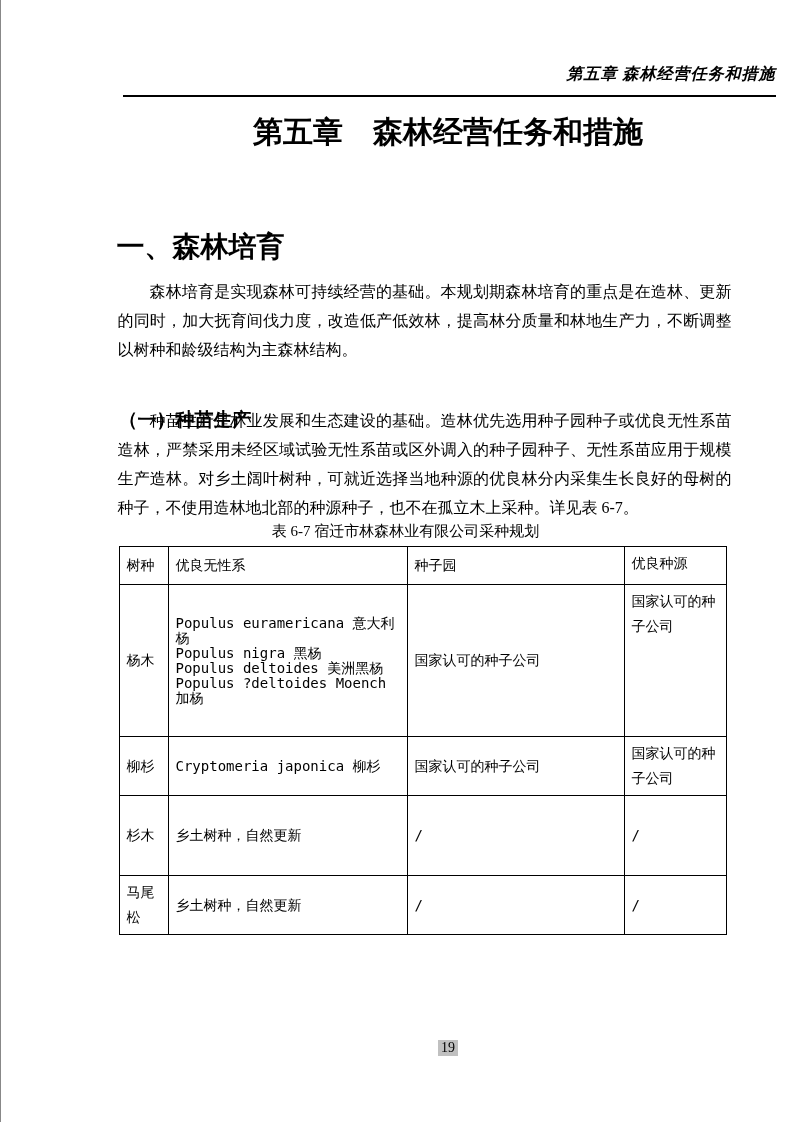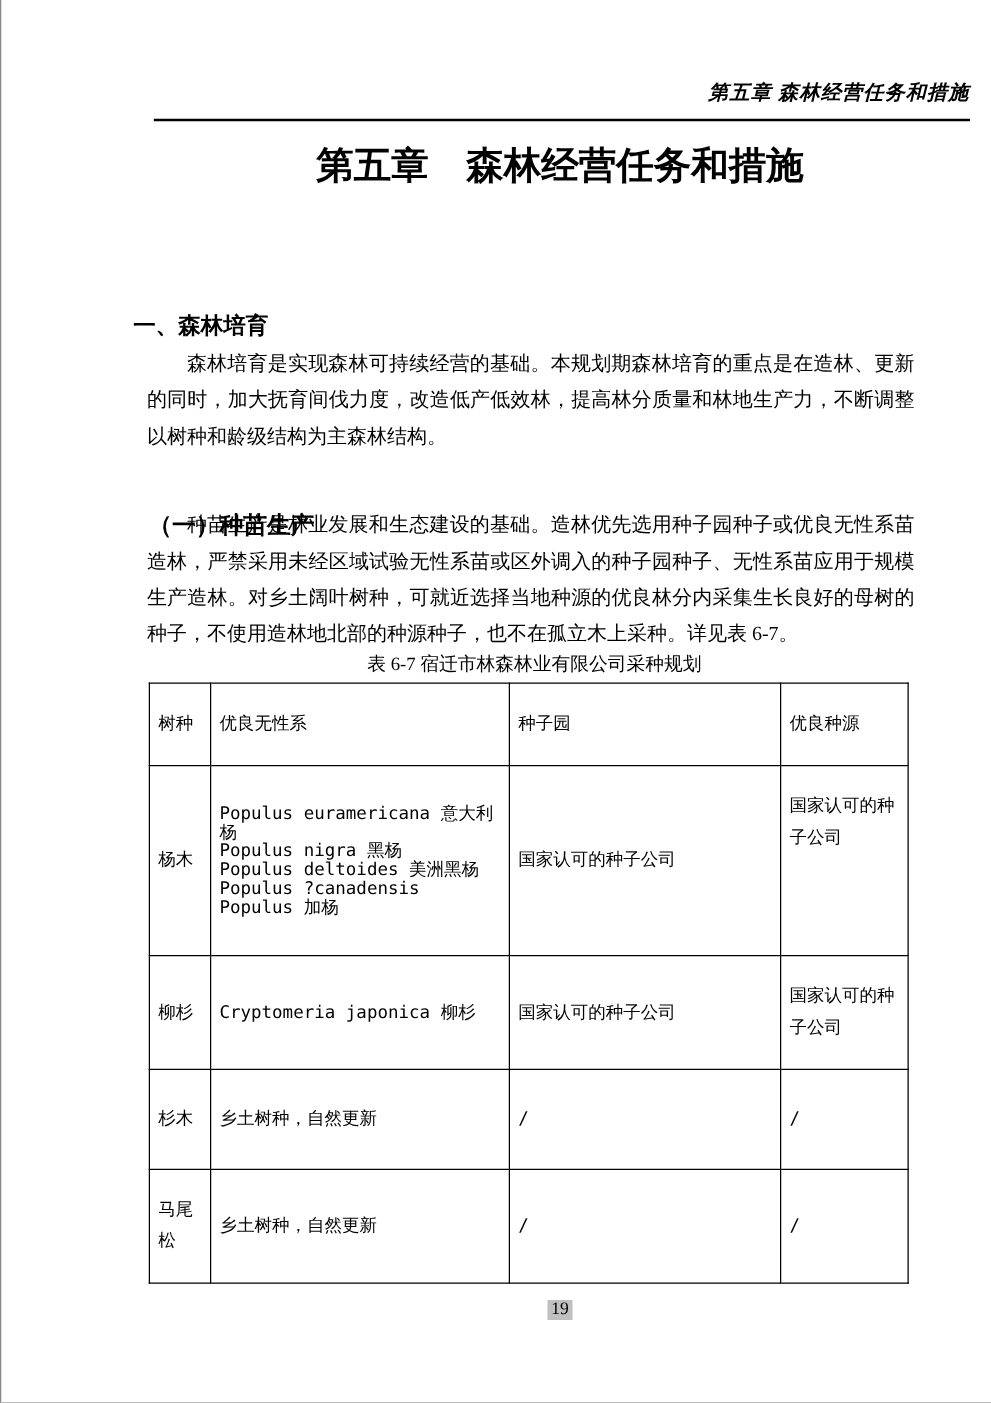--- a/index.html
+++ b/index.html
@@ -33,25 +33,24 @@
   .doc-title {
     position: absolute;
     top: 112px; left: 120px; width: 655px;
     text-align: center;
     font-weight: bold;
     font-size: 30px;
     font-family: "Liberation Serif", serif;
   }
   .h1 {
     position: absolute;
-    top: 228px; left: 106px;
+    top: 228px; left: 116px;
     font-family: "Liberation Sans", sans-serif;
     font-weight: bold;
-    font-size: 18px;
-    margin-top: 20px;
+    font-size: 28px;
   }
   .h2 {
     position: absolute;
     top: 373px; left: 118px;
     font-family: "Liberation Sans", sans-serif;
     font-weight: bold;
     font-size: 19px;
     margin-top: 34px;
   }
   .body-para {
@@ -60,37 +59,37 @@
     font-size: 16px;
     line-height: 29px;
     text-align: justify;
     text-indent: 2em;
     font-family: "Liberation Serif", serif;
   }
   .para-1 { top: 277px; }
   .para-2 { top: 406px; }
   .table-caption {
     position: absolute;
-    top: 522px; left: 124px; width: 606px;
+    top: 522px; left: 102px; width: 606px;
     text-align: center;
     font-size: 15px;
     font-family: "Liberation Serif", serif;
   }
   table.seed-table {
     position: absolute;
     top: 546px; left: 118px;
     width: 607px;
     border-collapse: collapse;
     table-layout: fixed;
     font-size: 14px;
     font-family: "DejaVu Sans Mono", "Liberation Serif", monospace;
   }
   table.seed-table th, table.seed-table td {
     border: 1px solid #000;
-    padding: 20px 7px;
+    padding: 4px 7px;
     vertical-align: middle;
     text-align: left;
     font-weight: normal;
     line-height: 25px;
     word-wrap: break-word;
   }
   table.seed-table th.top-align, table.seed-table td.top-align { vertical-align: top; }
   tr.t-hdr   { height: 38px; }
   tr.t-row-0 { height: 152px; }
   tr.t-row-1 { height: 55px; }
@@ -147,21 +146,21 @@
           <th class="top-align">优良种源</th>
         </tr>
     </thead>
     <tbody>
         <tr class="t-row-0">
           <td>杨木</td>
           <td>
             <div class="clone-line">Populus euramericana 意大利杨</div>
             <div class="clone-line">Populus nigra 黑杨</div>
             <div class="clone-line">Populus deltoides 美洲黑杨</div>
-            <div class="clone-line">Populus ?canadensis Populus 加杨</div>
+            <div class="clone-line">Populus ?deltoides Moench 加杨</div>
           </td>
           <td>国家认可的种子公司</td>
           <td class="top-align">国家认可的种子公司</td>
         </tr>
         <tr class="t-row-1">
           <td>柳杉</td>
           <td>
             <div class="clone-line">Cryptomeria japonica 柳杉</div>
           </td>
           <td>国家认可的种子公司</td>

